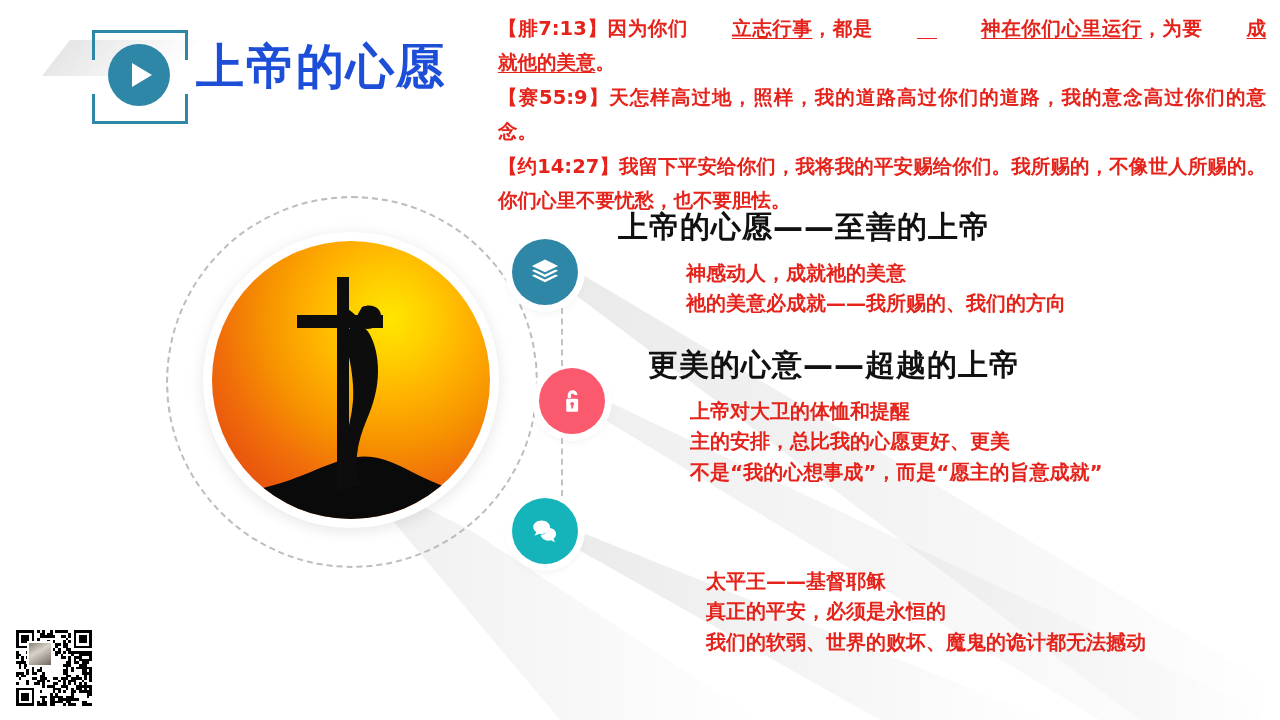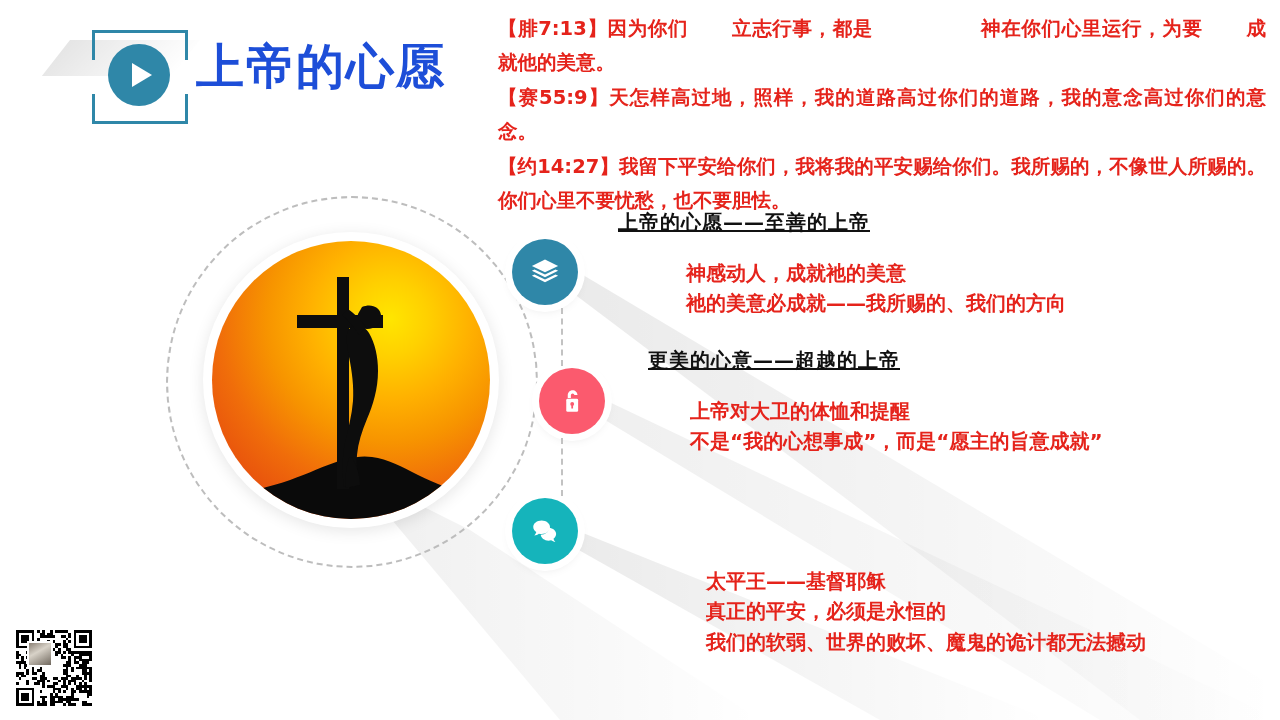--- a/index.html
+++ b/index.html
@@ -44,21 +44,21 @@
     white-space:nowrap;line-height:1;
   }
 
   
   .scripture{
     position:absolute;left:498px;top:12px;width:768px;
     color:#e5231b;font-size:19.5px;font-weight:bold;line-height:1.72;
     text-align:justify;
   }
   .scripture p{margin:0 0 2px 0;text-indent:0;}
-  .scripture .u{text-underline-offset:3px;margin-left:44px;}
+  .scripture .u{text-decoration:underline;text-underline-offset:3px;margin-left:44px;}
 
   
   .dashed-ring{
     position:absolute;left:166px;top:196px;width:368px;height:368px;
     border:2px dashed #bdbdbd;border-radius:50%;
   }
   .photo-halo{
     position:absolute;left:203px;top:232px;width:296px;height:296px;
     border-radius:50%;background:#fff;
     box-shadow:0 3px 16px rgba(0,0,0,.10);
@@ -81,22 +81,22 @@
   .b1{left:512px;top:239px;background:#2f87a8;}
   .b2{left:539px;top:368px;background:#fb5a6e;}
   .b3{left:512px;top:498px;background:#15b4bb;}
 
   .dashline{position:absolute;border-left:2px dashed #c2c2c2;}
   .dl1{left:561px;top:308px;height:58px;}
   .dl2{left:561px;top:438px;height:58px;}
 
   
   .sec-head{
-    position:absolute;font-size:20px;font-weight:bold;color:#111;
-    white-space:nowrap;letter-spacing:1px;line-height:1;text-decoration:underline;
+    position:absolute;font-size:30px;font-weight:bold;color:#111;
+    white-space:nowrap;letter-spacing:1px;line-height:1;
   }
   .sec-body{
     position:absolute;color:#e5231b;font-size:20px;font-weight:bold;
     line-height:1.52;white-space:nowrap;
   }
   .h1{left:618px;top:212px;}
   .t1{left:686px;top:258px;}
   .h2{left:648px;top:350px;text-align:right;}
   .t2{left:690px;top:396px;}
   .h3{left:618px;top:514px;}
@@ -215,20 +215,21 @@
 
   <div class="sec-head h1">上帝的心愿——至善的上帝</div>
   <div class="sec-body t1">
     <div>神感动人，成就祂的美意</div>
     <div>祂的美意必成就——我所赐的、我们的方向</div>
   </div>
 
   <div class="sec-head h2">更美的心意——超越的上帝</div>
   <div class="sec-body t2">
     <div>上帝对大卫的体恤和提醒</div>
+    <div>主的安排，总比我的心愿更好、更美</div>
     <div>不是“我的心想事成”，而是“愿主的旨意成就”</div>
   </div>
 
   <div class="sec-body t3">
     <div>太平王——基督耶稣</div>
     <div>真正的平安，必须是永恒的</div>
     <div>我们的软弱、世界的败坏、魔鬼的诡计都无法撼动</div>
   </div>
 
   <div class="qr">

